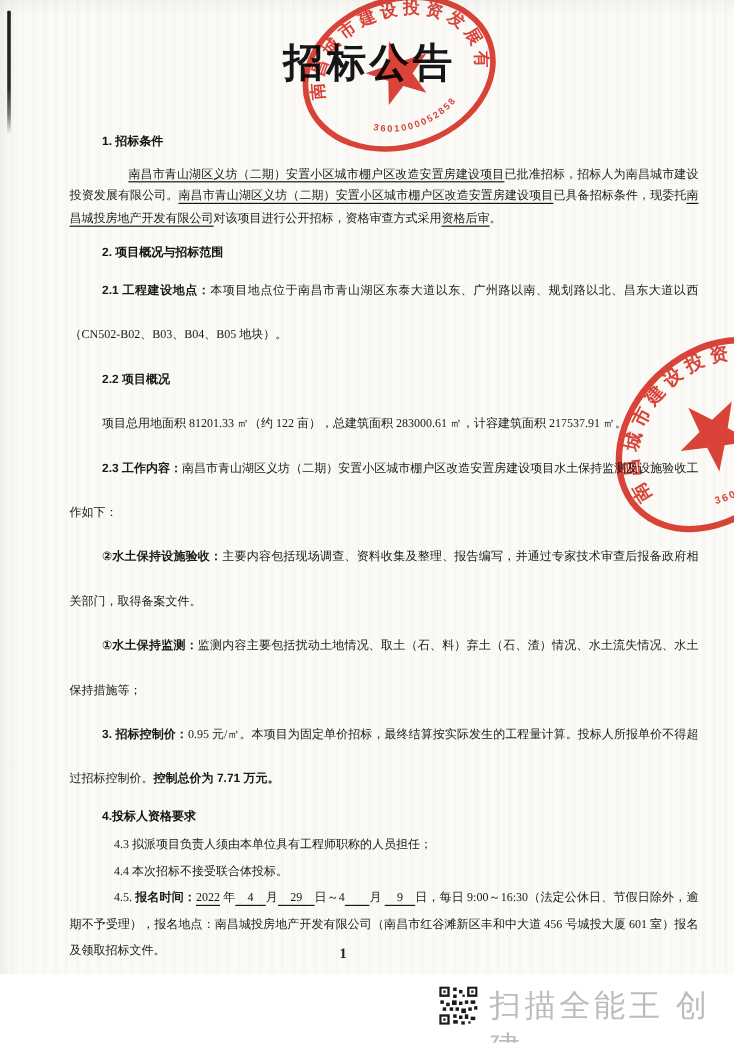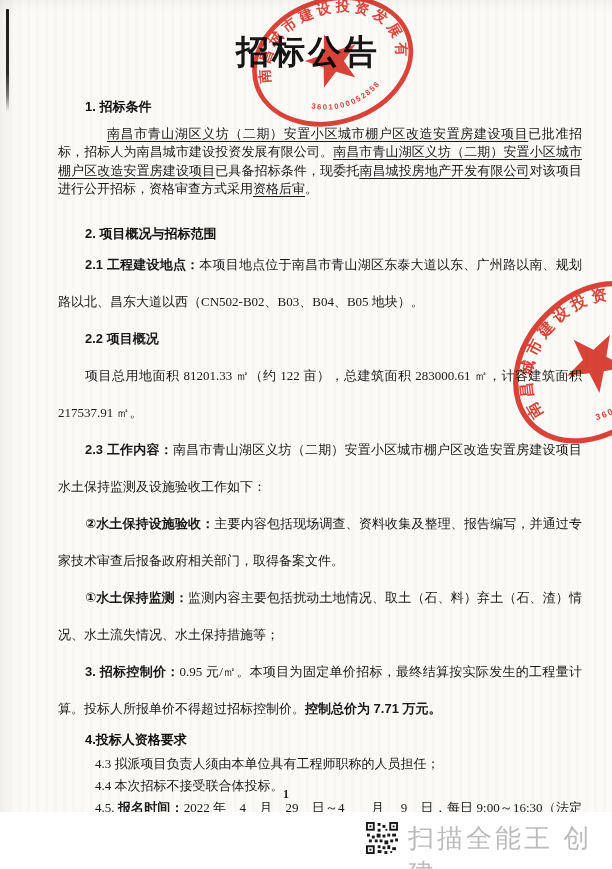--- a/index.html
+++ b/index.html
@@ -23,31 +23,31 @@
     position:absolute; left:6px; top:9px; width:3px; height:103px;
     background:linear-gradient(180deg,#1c1c1c 0%,#2a2a2a 62%,#777 84%,rgba(0,0,0,0) 100%);
     border-radius:1px;
   }
   .doc-title {
     position:absolute; left:236px; top:30px;
     font-size:33px; font-weight:700; letter-spacing:3px; color:#161616;
     font-family:"Liberation Serif","DejaVu Serif",serif;
   }
   .doc {
-    position:absolute; left:58px; top:0; width:524px;
-    font-size:13px; color:#191919; text-align:justify;
+    position:absolute; left:58px; top:12px; width:524px;
+    font-size:10px; color:#191919; text-align:justify;
   }
   .blk { margin:0; }
   .bold, .b-h { font-weight:700; font-family:"Liberation Sans","DejaVu Sans",sans-serif; }
   .ul { text-decoration:underline; text-underline-offset:3px; text-decoration-thickness:1px; }
   .b-h   { line-height:25.7px; text-indent:27px; color:#111; }
   .first { margin-top:94px; }
   .b-p1  { line-height:18.5px; margin-top:5px; text-indent:49px; }
   .b-std { line-height:37px; text-indent:27px; }
-  .mt6   { margin-top:22px; }
+  .mt6   { margin-top:6px; }
   .mt10  { }
   .b-s4  { line-height:22px; text-indent:37px; }
   .page-num {
     position:absolute; left:283px; top:787px; font-size:12px; color:#222;
     font-weight:700;
   }
   
   .stamp { position:absolute; mix-blend-mode:multiply; opacity:.88; }
   .stamp-1 { left:245px; top:-6px; width:176px; height:136px; transform:rotate(-18deg); }
   .stamp-2 { left:498px; top:288px; width:196px; height:150px; transform:rotate(-44deg); }

